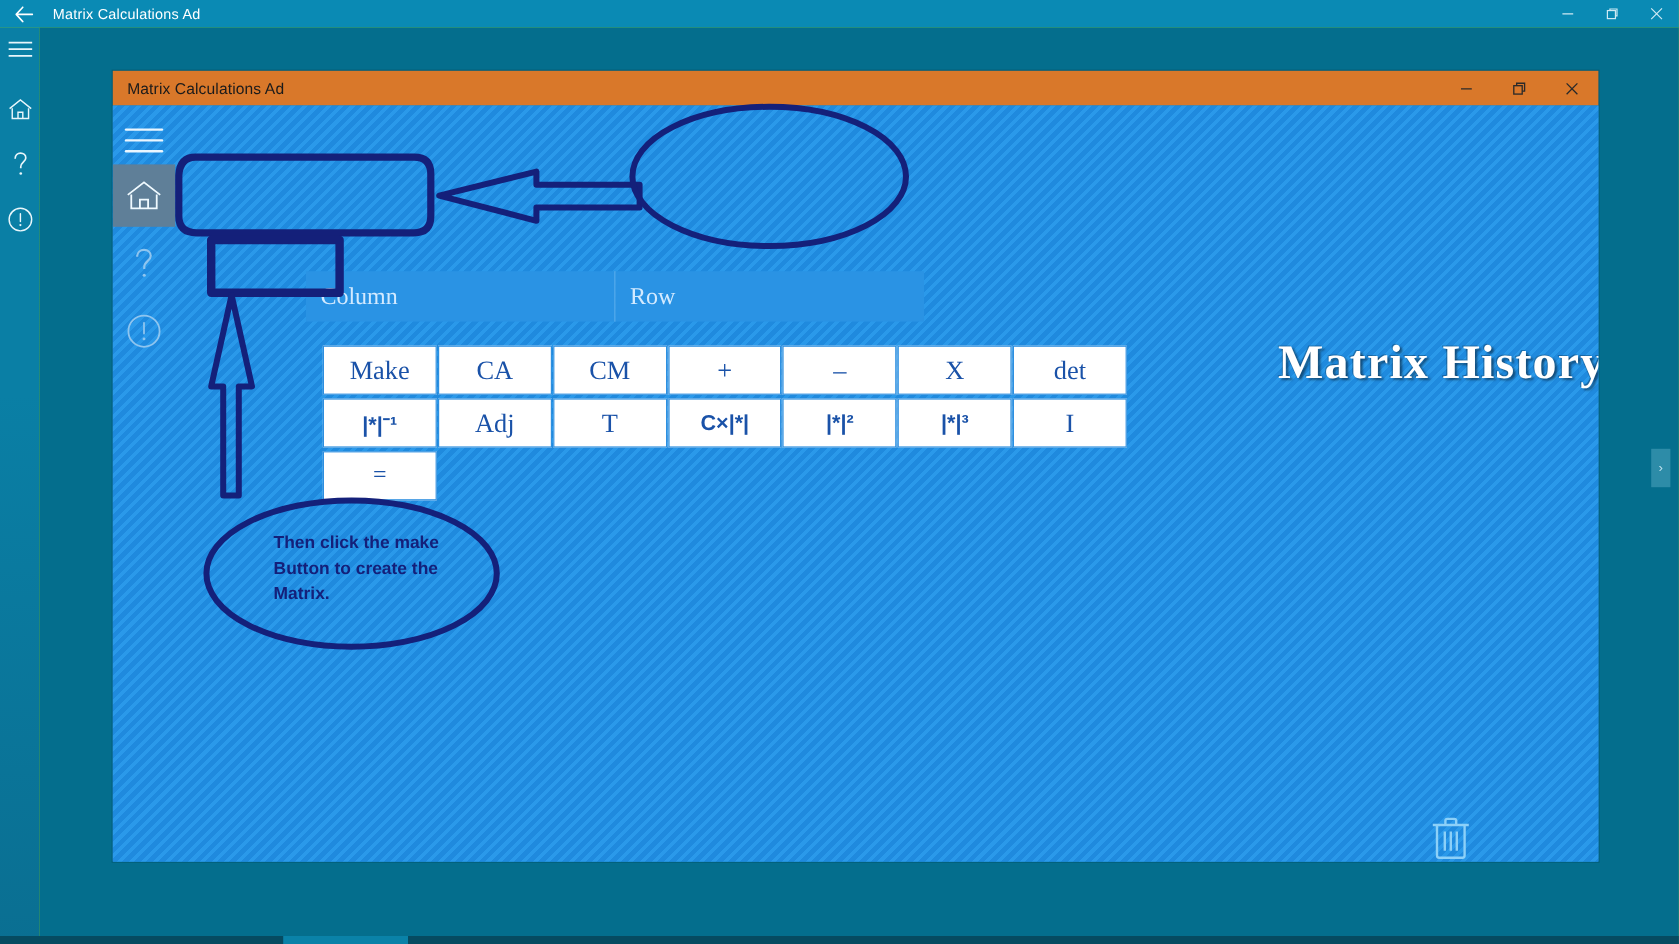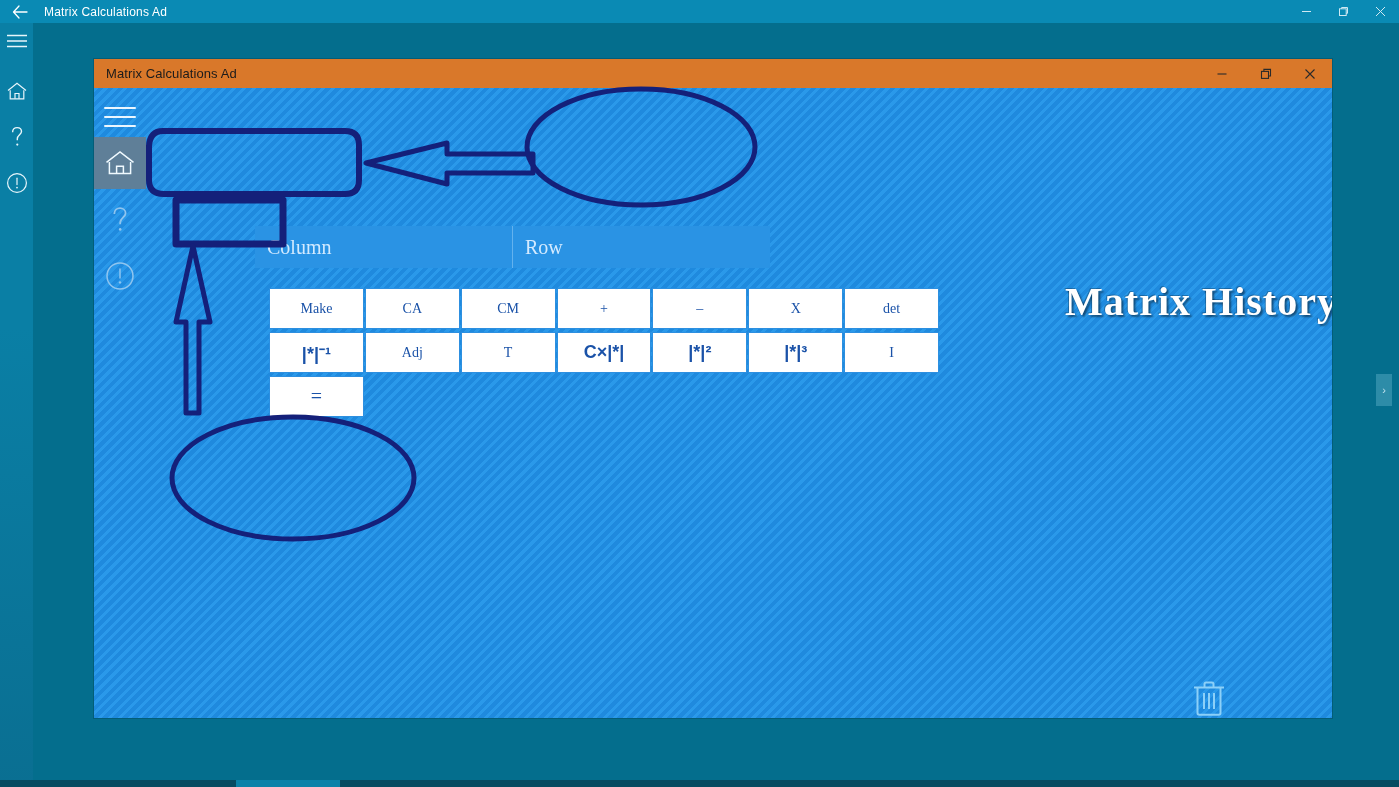--- a/index.html
+++ b/index.html
@@ -187,21 +187,21 @@
     width: 670px;
   }
   .btn-row { display: flex; gap: 1px; margin-bottom: 3px; }
   .mbtn {
     width: 95px; height: 41px;
     background: #ffffff;
     border: 1px solid #2d8fe0;
     display: flex; align-items: center; justify-content: center;
     color: #1a52a8;
     font-family: "Liberation Serif", serif;
-    font-size: 14px;
+    font-size: 22px;
     cursor: pointer;
   }
   .mbtn.small { font-size: 18px; font-weight: bold; font-family: "Liberation Sans", sans-serif; }
   .mbtn.eq { font-size: 20px; }
   #btn-eq-row { margin-top: 3px; }
 
   
   #matrix-history-title {
     position: absolute; left: 885px; top: 190px;
     width: 445px;
@@ -412,14 +412,17 @@
 
     <ellipse cx="641" cy="147" rx="114" ry="58" fill="none" stroke="#14207a" stroke-width="5"></ellipse>
 
     <path d="M176 200 L283 200 L283 244 L176 244 Z" fill="none" stroke="#14207a" stroke-width="7" stroke-linejoin="round"></path>
 
     <path d="M193 246 L210 322 L199 322 L199 413 L186 413 L186 322 L176 322 Z" fill="none" stroke="#14207a" stroke-width="5" stroke-linejoin="round"></path>
 
     <ellipse cx="293" cy="478" rx="121" ry="61" fill="none" stroke="#14207a" stroke-width="5"></ellipse>
   </svg>
 
+  <div class="annot-text" id="annot-text-bottom">Then click the make
+Button to create the
+Matrix.</div>
 
 </div>
 
 </body></html>

